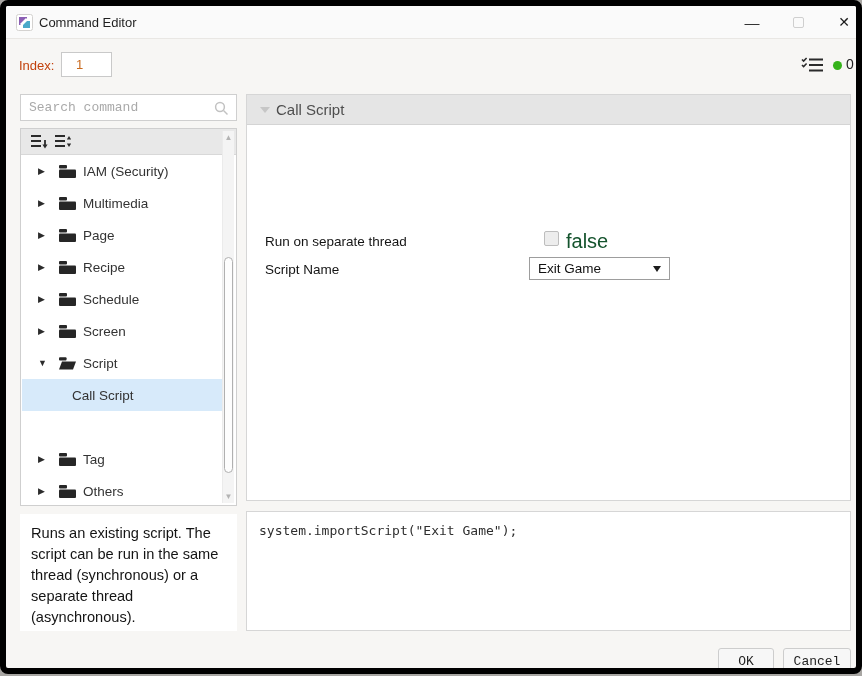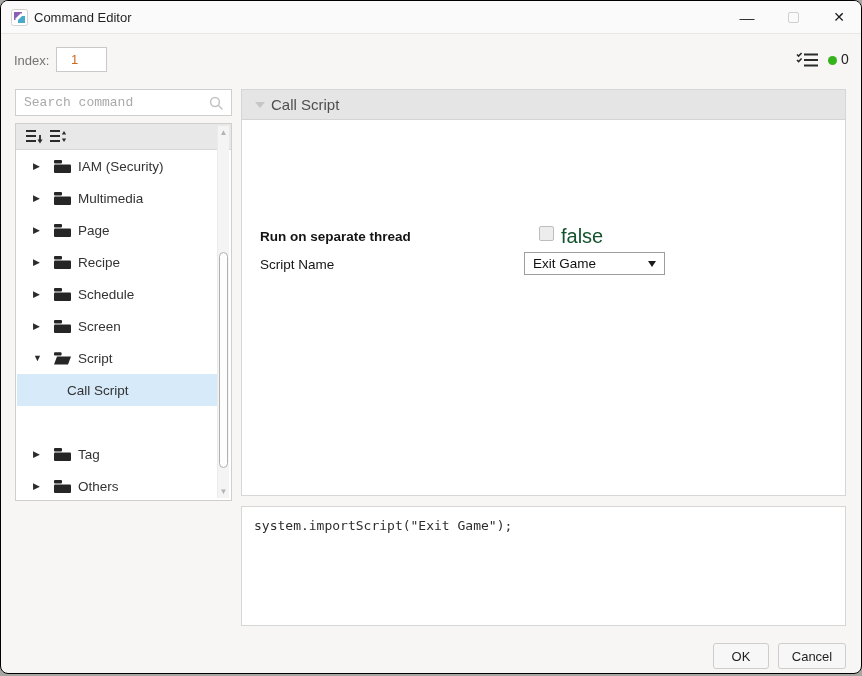--- a/index.html
+++ b/index.html
@@ -1,34 +1,34 @@
 <!DOCTYPE html>
 <html><head>
 <meta charset="utf-8">
 <style>
   * { margin:0; padding:0; box-sizing:border-box; }
   html,body { width:862px; height:676px; }
   body { font-family:"Liberation Sans", sans-serif; background:#a8a6a3; position:relative; overflow:hidden; }
 
   .window { position:absolute; left:0; top:0; width:862px; height:674px;
-            background:#f7f6f4; border:1px solid #000000; border-radius:8px; overflow:hidden; }
+            background:#f7f6f4; border:6px solid #000000; border-radius:8px; overflow:hidden; }
 
   
   .titlebar { position:absolute; left:0; top:0; width:100%; height:33px;
               background:#fafafa; border-bottom:1px solid #e9e7e4; }
   .app-icon { position:absolute; left:10px; top:8px; width:17px; height:17px; }
   .win-title { position:absolute; left:33px; top:9px; font-size:13px; color:#1f1f1f; }
   .winbtn { position:absolute; top:4px; width:26px; height:24px; display:flex; align-items:center; justify-content:center; cursor:default; }
   .btn-min { left:733px; font-size:15px; color:#333; }
   .btn-max { left:779px; }
   .btn-max .sq { width:11px; height:11px; border:1.4px solid #cfcfcf; border-radius:2px; }
   .btn-close { left:825px; font-size:14px; color:#1a1a1a; }
 
   
-  .index-label { position:absolute; left:13px; top:52px; font-size:13px; color:#737373; }
+  .index-label { position:absolute; left:13px; top:52px; font-size:13px; color:#c2410c; }
   .index-input { position:absolute; left:55px; top:46px; width:51px; height:25px;
                  border:1px solid #c9c9c9; background:#fff; font-size:13px;
                  color:#c96a1e; padding-left:14px; font-family:"Liberation Sans",sans-serif; }
   .cmdlist-icon { position:absolute; left:795px; top:51px; width:23px; height:16px; }
   .status-dot { position:absolute; left:827px; top:55px; width:9px; height:9px; border-radius:50%; background:#35b31a; }
   .status-count { position:absolute; left:840px; top:50px; font-size:14px; color:#222; }
 
   
   .searchbox { position:absolute; left:14px; top:88px; width:217px; height:27px;
                background:#fff; border:1px solid #cfcfcf; }
@@ -66,40 +66,40 @@
 
   
   .cfg-panel { position:absolute; left:240px; top:88px; width:605px; height:407px;
                background:#fff; border:1px solid #d6d6d6; }
   .cfg-header { position:absolute; left:0; top:0; right:0; height:30px;
                 background:#e5e5e5; border-bottom:1px solid #d4d4d4; }
   .cfg-tri { position:absolute; left:13px; top:12px; width:0; height:0;
              border-left:5px solid transparent; border-right:5px solid transparent; border-top:6px solid #c6c6c6; }
   .cfg-title { position:absolute; left:29px; top:6px; font-size:15px; color:#4e4e4e; }
   .f-label { position:absolute; left:18px; font-size:13.5px; color:#141414; }
-  .row1 { top:139px;font-weight:bold; } .row2 { top:167px; }
+  .row1 { top:139px; } .row2 { top:167px; }
   .checkbox { position:absolute; left:297px; top:136px; width:15px; height:15px;
               background:#ededed; border:1px solid #bdbdbd; border-radius:2px; }
   .check-value { position:absolute; left:319px; top:135px; font-size:20px; color:#14532d; }
   .dropdown { position:absolute; left:282px; top:162px; width:141px; height:23px;
               background:#fff; border:1px solid #9d9d9d; }
   .dd-value { position:absolute; left:8px; top:3px; font-size:13.5px; color:#111; }
   .dd-arrow { position:absolute; right:8px; top:8px; width:0; height:0;
               border-left:4.5px solid transparent; border-right:4.5px solid transparent; border-top:6px solid #1c1c1c; }
 
   
   .code-panel { position:absolute; left:240px; top:505px; width:605px; height:120px;
                 background:#fff; border:1px solid #d6d6d6; }
   .code-text { position:absolute; left:12px; top:11px; font-family:"DejaVu Sans Mono", monospace;
                font-size:13px; color:#2e2e2e; white-space:pre; }
 
   
   .fbtn { position:absolute; top:642px; height:26px; background:#f7f7f7; border:1px solid #cdcdcd;
           border-radius:3px; font-size:13px; color:#1f1f1f; display:flex; align-items:center;
-          justify-content:center; cursor:default; font-family:Liberation Sans, sans-serif; }
+          justify-content:center; cursor:default; font-family:Liberation Mono, monospace; }
   .btn-ok { left:712px; width:56px; }
   .btn-cancel { left:777px; width:68px; }
 </style>
 </head>
 <body>
 
 <div class="window">
 
   <div class="titlebar">
     <svg class="app-icon" viewBox="0 0 17 17">
@@ -240,20 +240,23 @@
       <span class="tlabel">Others</span>
     </div>
 
     <div class="tscroll">
       <div class="arrow up">▲</div>
       <div class="thumb"></div>
       <div class="arrow down">▼</div>
     </div>
   </div>
 
+  <div class="desc-box">
+    <div class="desc-text">Runs an existing script. The script can be run in the same thread (synchronous) or a separate thread (asynchronous).</div>
+  </div>
 
   <div class="cfg-panel">
     <div class="cfg-header">
       <div class="cfg-tri"></div>
       <span class="cfg-title">Call Script</span>
     </div>
     <span class="f-label row1">Run on separate thread</span>
     <div class="checkbox"></div>
     <span class="check-value">false</span>
     <span class="f-label row2">Script Name</span>

